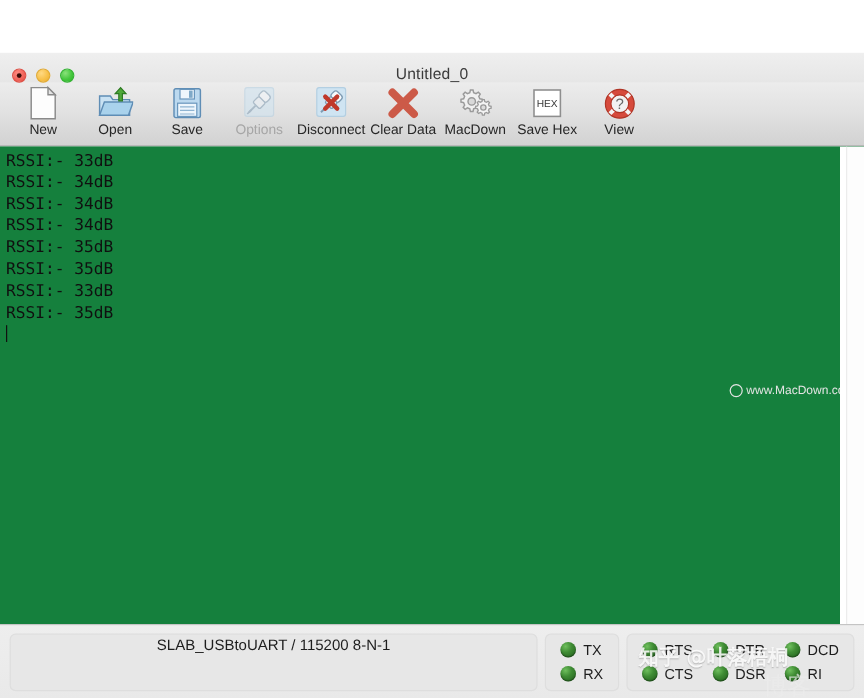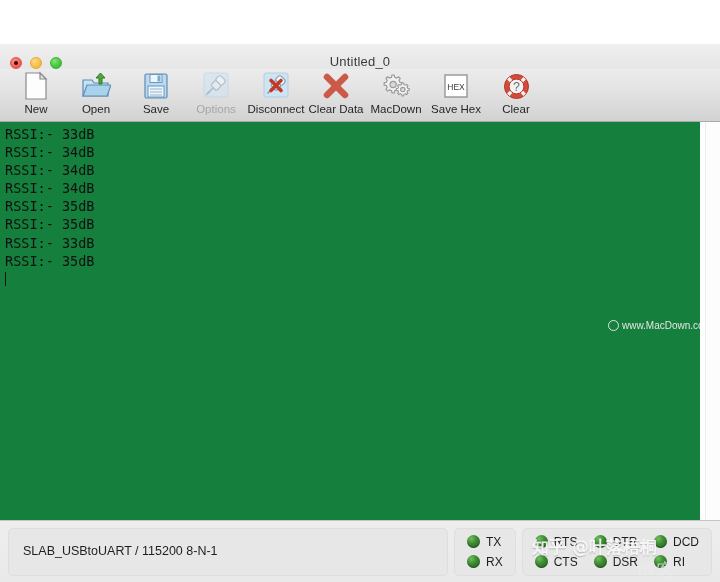--- a/index.html
+++ b/index.html
@@ -199,21 +199,21 @@
     border: 1px solid #dedede;
     border-radius: 5px;
     box-sizing: border-box;
     height: 48px;
     display: flex;
     align-items: center;
   }
   .panel-info {
     flex: 1 1 auto;
     padding: 0 14px;
-    flex-direction: column;
+    flex-direction: row;
     align-items: flex-start;
     justify-content: center;
   }
   .status-line {
     font-size: 12.5px;
     color: #1e1e1e;
     line-height: 19px;
   }
   .panel-leds {
     flex: 0 0 auto;
@@ -395,21 +395,21 @@
           <g stroke="#f4f4f4" stroke-width="3.4">
             <line x1="6.3" y1="6.3" x2="10.6" y2="10.6"></line>
             <line x1="22.7" y1="6.3" x2="18.4" y2="10.6"></line>
             <line x1="6.3" y1="22.7" x2="10.6" y2="18.4"></line>
             <line x1="22.7" y1="22.7" x2="18.4" y2="18.4"></line>
           </g>
           <circle cx="14.5" cy="14.5" r="7.4" fill="#f2f2f2" stroke="#b03526" stroke-width="1"></circle>
           <text x="14.5" y="18.8" font-family="Liberation Sans, sans-serif" font-size="12.5" text-anchor="middle" fill="#6a6a6a">?</text>
         </svg>
       </span>
-      <span class="tb-label">Clear</span>
+      <span class="tb-label">View</span>
     </div>
 
   </div>
 
   <div class="content">
     <div class="termtext"><span>RSSI:- 33dB</span>
 <span>RSSI:- 34dB</span>
 <span>RSSI:- 34dB</span>
 <span>RSSI:- 34dB</span>
 <span>RSSI:- 35dB</span>

